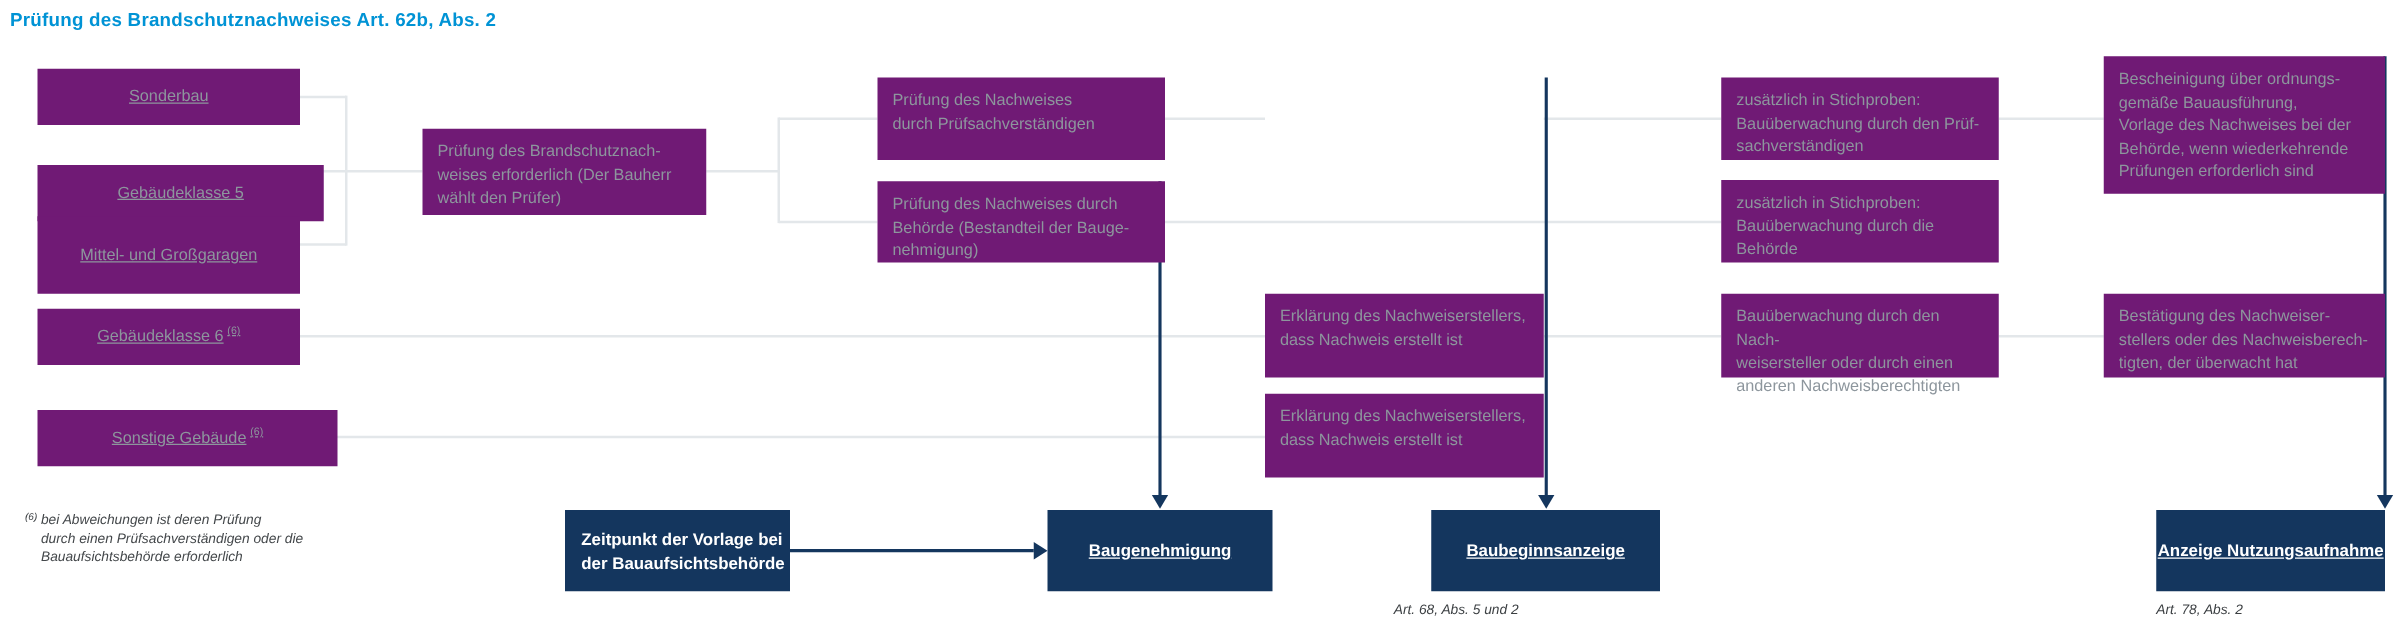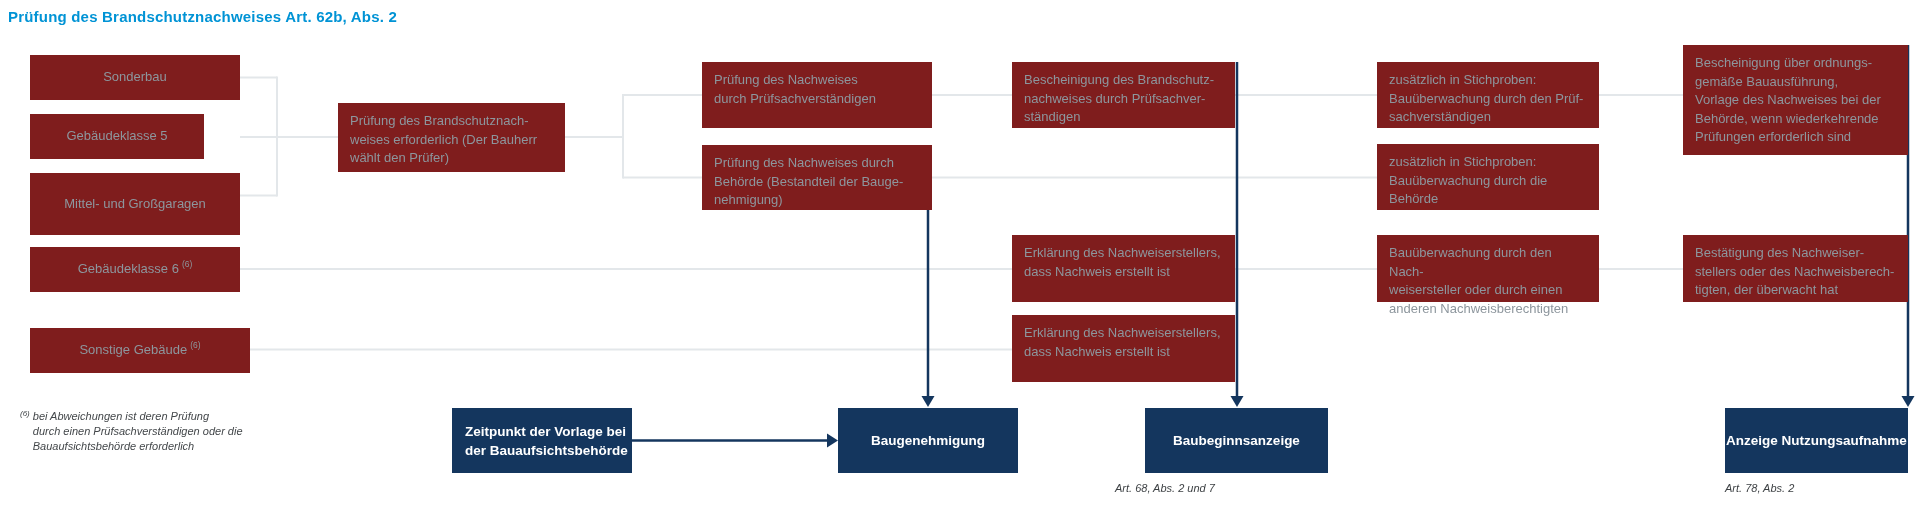--- a/index.html
+++ b/index.html
@@ -5,24 +5,24 @@
   html,body{margin:0;padding:0;background:#fff;}
   #stage{
     position:relative;width:1920px;height:505px;background:#ffffff;
     font-family:"Liberation Sans",sans-serif;overflow:hidden;
   }
   .title{
     position:absolute;left:8px;top:8px;
     font-size:15px;font-weight:bold;color:#0093D5;letter-spacing:.2px;
   }
   .gbox{
-    position:absolute;background:#7f1d1d;box-sizing:border-box;
+    position:absolute;background:#701a75;box-sizing:border-box;
     color:#8D969D;font-size:13px;line-height:18.5px;
   }
-  .center{display:flex;align-items:center;justify-content:center;text-align:left;}
+  .center{display:flex;align-items:center;justify-content:center;text-align:left;text-decoration:underline;}
   .pad{padding:9px 12px 0 12px;}
   .prewrap{white-space:pre-line;}
   .sup{font-size:8.5px;margin-left:3px;transform:translateY(-5px);display:inline-block;}
   .nbox{
     position:absolute;background:#14365E;box-sizing:border-box;
     color:#ffffff;font-size:13.5px;font-weight:bold;line-height:19px;
   }
   .nbox.leftpad{display:flex;align-items:center;justify-content:flex-start;padding-left:13px;padding-right:4px;text-align:left;}
   .ref{
     position:absolute;top:482px;font-size:11px;font-style:italic;color:#3B3F42;
@@ -74,56 +74,51 @@
     </g>
     <g stroke="#14365E" stroke-width="2.5" fill="#14365E">
       <path d="M632 440.5 H827" fill="none"></path>
       <polygon points="827,433.5 827,447.5 838,440.5" stroke="none"></polygon>
     </g>
   </svg>
 
   <div class="gbox center" style="left:30px;top:55px;width:210px;height:45px">
     <span>Sonderbau</span>
   </div>
-  <div class="gbox center" style="left:30px;top:114px;width:174px;height:45px">
+  <div class="gbox center" style="left:30px;top:132px;width:229px;height:45px">
     <span>Gebäudeklasse 5</span>
   </div>
   <div class="gbox center" style="left:30px;top:173px;width:210px;height:62px">
     <span>Mittel- und Großgaragen</span>
   </div>
   <div class="gbox center" style="left:30px;top:247px;width:210px;height:45px">
     <span>Gebäudeklasse 6</span>
       <span class="sup">(6)</span>
   </div>
-  <div class="gbox center" style="left:30px;top:328px;width:220px;height:45px">
+  <div class="gbox center" style="left:30px;top:328px;width:240px;height:45px">
     <span>Sonstige Gebäude</span>
       <span class="sup">(6)</span>
   </div>
 
   <div class="gbox pad" style="left:338px;top:103px;width:227px;height:69px">
     <span class="prewrap">Prüfung des Brandschutznach-
 weises erforderlich (Der Bauherr
 wählt den Prüfer)</span>
   </div>
 
   <div class="gbox pad" style="left:702px;top:62px;width:230px;height:66px">
     <span class="prewrap">Prüfung des Nachweises
 durch Prüfsachverständigen</span>
   </div>
   <div class="gbox pad" style="left:702px;top:145px;width:230px;height:65px">
     <span class="prewrap">Prüfung des Nachweises durch
 Behörde (Bestandteil der Bauge-
 nehmigung)</span>
   </div>
 
-  <div class="gbox pad" style="left:1012px;top:62px;width:223px;height:66px">
-    <span class="prewrap">Bescheinigung des Brandschutz-
-nachweises durch Prüfsachver-
-ständigen</span>
-  </div>
   <div class="gbox pad" style="left:1012px;top:235px;width:223px;height:67px">
     <span class="prewrap">Erklärung des Nachweiserstellers,
 dass Nachweis erstellt ist</span>
   </div>
   <div class="gbox pad" style="left:1012px;top:315px;width:223px;height:67px">
     <span class="prewrap">Erklärung des Nachweiserstellers,
 dass Nachweis erstellt ist</span>
   </div>
 
   <div class="gbox pad" style="left:1377px;top:62px;width:222px;height:66px">
@@ -162,21 +157,21 @@
   <div class="nbox center" style="left:838px;top:408px;width:180px;height:65px">
     <span>Baugenehmigung</span>
   </div>
   <div class="nbox center" style="left:1145px;top:408px;width:183px;height:65px">
     <span>Baubeginnsanzeige</span>
   </div>
   <div class="nbox center" style="left:1725px;top:408px;width:183px;height:65px">
     <span>Anzeige Nutzungsaufnahme</span>
   </div>
 
-  <div class="ref" style="left:1115px">Art. 68, Abs. 2 und 7</div>
+  <div class="ref" style="left:1115px">Art. 68, Abs. 5 und 2</div>
   <div class="ref" style="left:1725px">Art. 78, Abs. 2</div>
 
   <div class="footnote">
     <span class="fn-sup">(6)</span>
     <span class="prewrap">bei Abweichungen ist deren Prüfung
 durch einen Prüfsachverständigen oder die
 Bauaufsichtsbehörde erforderlich</span>
   </div>
 
 </div>

